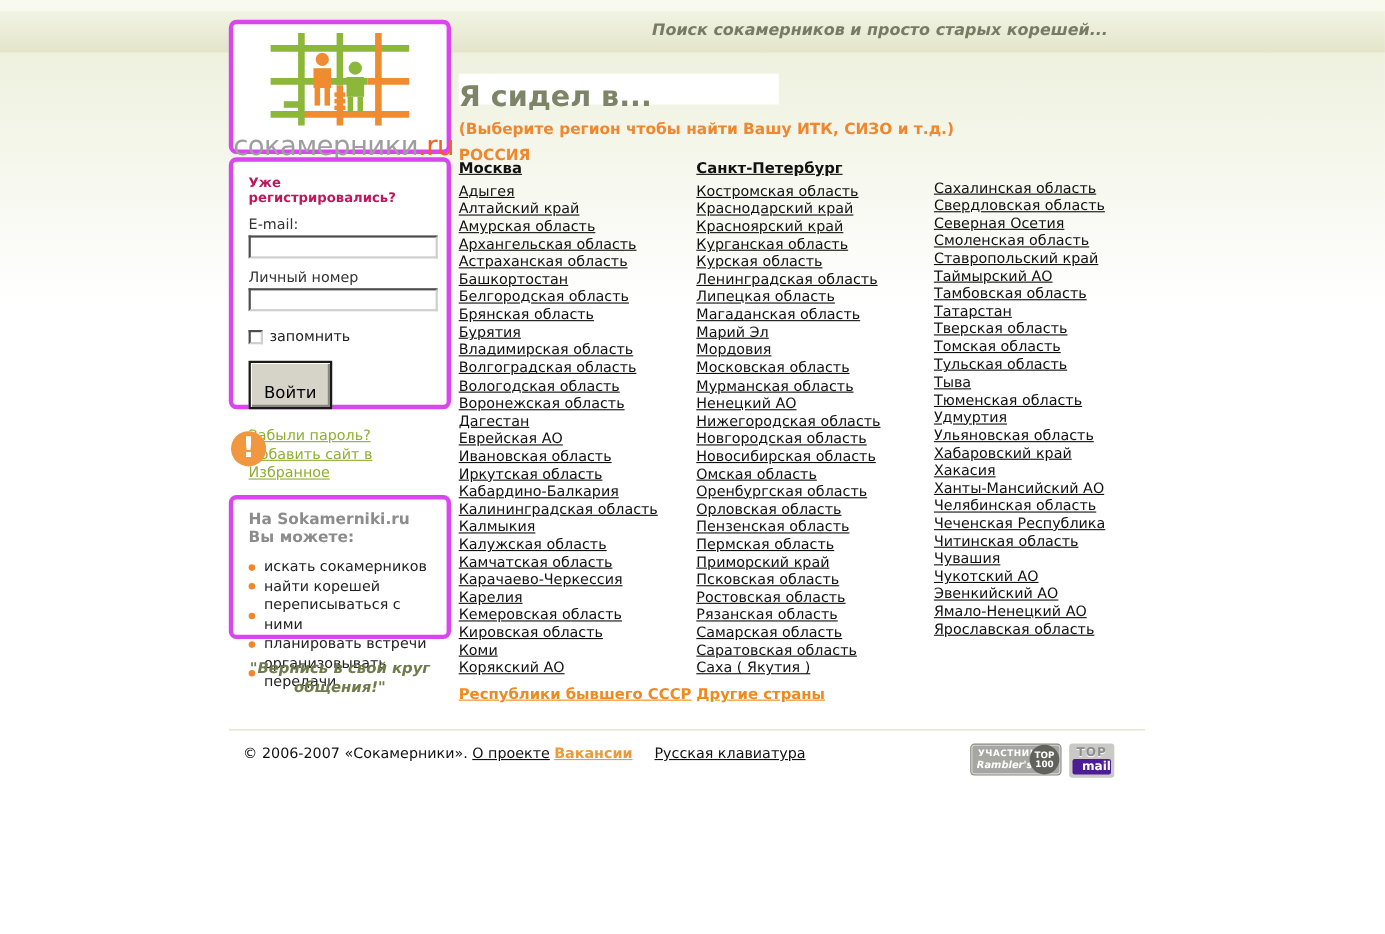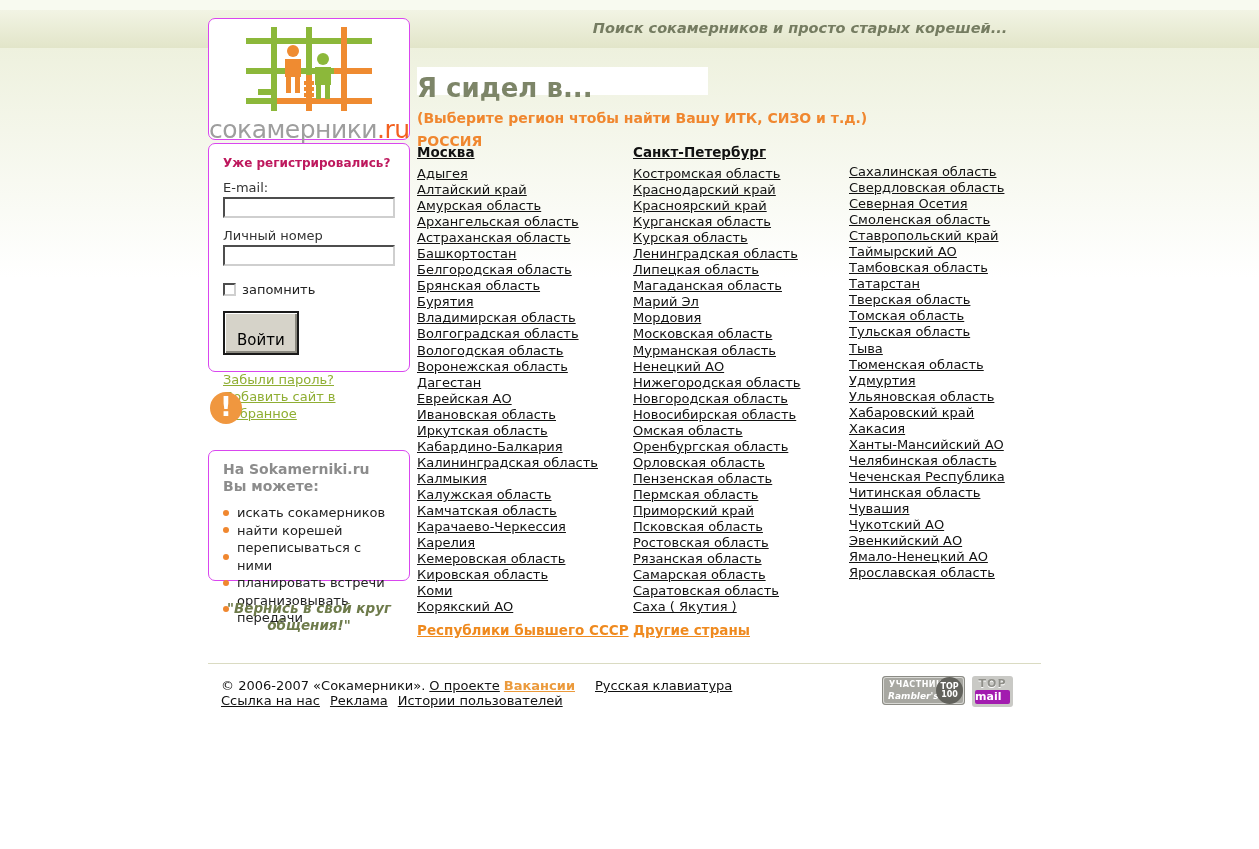--- a/index.html
+++ b/index.html
@@ -11,21 +11,21 @@
   .band-main { position:absolute; left:0; top:10px; width:1259px; height:38px;
                background:linear-gradient(#f2f4e4,#e2e5c9); }
   .page-fade { position:absolute; left:0; top:48px; width:1259px; height:230px;
                background:linear-gradient(#eef1de,#ffffff); }
   .tagline { position:absolute; left:417px; top:20px; width:766px; text-align:center;
              font-size:14.5px; font-weight:bold; font-style:italic; color:#757c61; }
 
   
   .sidebar { position:absolute; left:208px; top:0; width:202px; }
   .side-box { position:absolute; left:0; width:202px; background:#ffffff;
-              border:1px solid #d946ef; border-radius:7px; }
+              border:4px solid #d946ef; border-radius:7px; }
   .logo-box { top:18px; height:122px; text-align:center; }
   .logo-grid { margin-top:6px; }
   .logo-text { font-size:25px; color:#9e9e9e; letter-spacing:-0.5px; line-height:1; }
   .logo-text .tld { color:#f2601f; }
 
   .login-box { top:143px; height:229px; padding:12px 14px; }
   .login-title { font-size:12px; font-weight:bold; color:#be185d; }
   .fld-label { font-size:13px; color:#333; margin-top:10px; }
   .txt-input { width:172px; height:21px; background:#fff; border:2px solid;
                border-color:#4d4d4d #cfcfcf #cfcfcf #4d4d4d; margin-top:2px; display:block;
@@ -88,22 +88,22 @@
   .rambler .r2 { position:absolute; left:6px; top:15px; font-size:9px; font-weight:bold; font-style:italic; color:#fff; }
   .rambler .circ { position:absolute; right:2px; top:1px; width:27px; height:27px; border-radius:50%;
                    background:#62625c; color:#fff; text-align:center; }
   .rambler .circ .t { font-size:8px; font-weight:bold; line-height:9px; margin-top:5px; }
   .rambler .circ .n { font-size:8px; font-weight:bold; line-height:8px; }
   .mailru { width:41px; height:31px; margin-left:7px; background:#c9c9c5; border-radius:3px;
             position:relative; cursor:pointer; box-shadow:inset 0 0 0 1px #aoaoa0; }
   .mailru .m1 { position:absolute; left:0; top:1px; width:41px; text-align:center; font-size:11px;
                 font-weight:bold; color:#8f8f89; letter-spacing:1px;
                 text-shadow:0 1px 0 #fff; }
-  .mailru .m2 { position:absolute; left:3px; top:14px; width:35px; height:14px; background:#a21caf;
-                color:#fff; font-size:11px; font-weight:bold; text-align:left; line-height:14px; border-radius:2px; }
+  .mailru .m2 { position:absolute; left:3px; top:14px; width:35px; height:14px; background:#4c1d95;
+                color:#fff; font-size:11px; font-weight:bold; text-align:right; line-height:14px; border-radius:2px; }
 </style>
 </head>
 <body>
 
 <div class="band-top"></div>
 <div class="band-main"></div>
 <div class="page-fade"></div>
 <div class="tagline">Поиск сокамерников и просто старых корешей...</div>
 
 <div class="sidebar">
@@ -303,23 +303,20 @@
           <a>Ямало-Ненецкий АО</a>
           <a>Ярославская область</a>
         </div>
     </div>
   </div>
 </div>
 
 <div class="footer">
   <div class="foot-col">
     <div class="row1"><span>© 2006-2007 «Сокамерники».</span><a>О проекте</a><a class="vacancy">Вакансии</a></div>
-    <div class="row2">
-      
-    <a>Ссылка на нас</a><a>Реклама</a><a>Истории пользователей</a></div>
   </div>
   <a class="kbd-link">Русская клавиатура</a>
 
   <div class="badges">
     <div class="rambler">
       <div class="r1">УЧАСТНИК</div>
       <div class="r2">Rambler's</div>
       <div class="circ">
         <div class="t">TOP</div>
         <div class="n">100</div>

